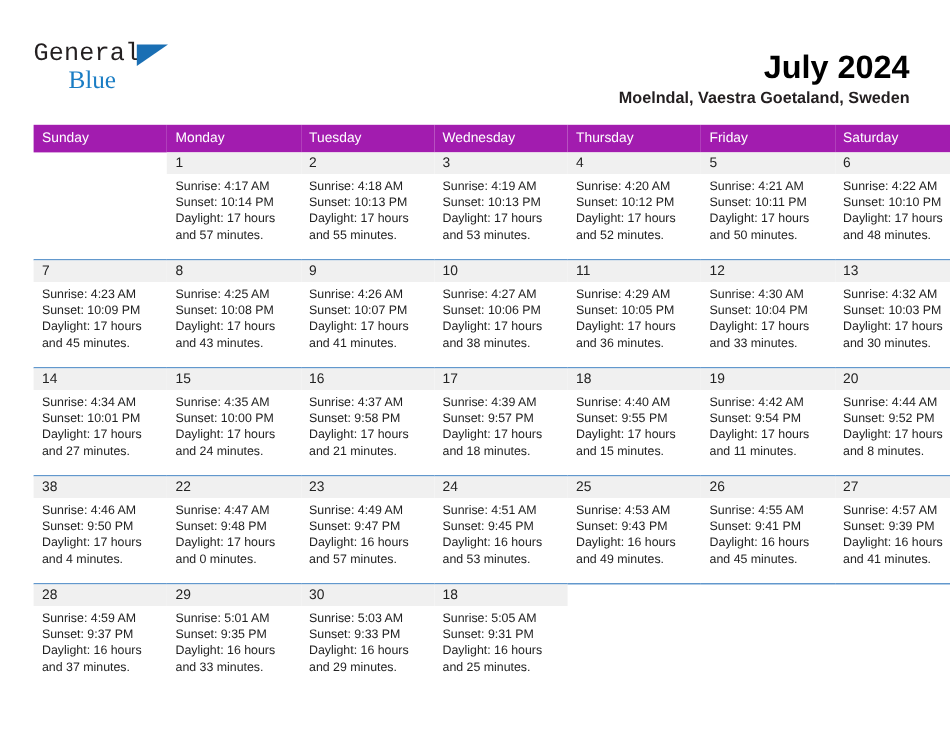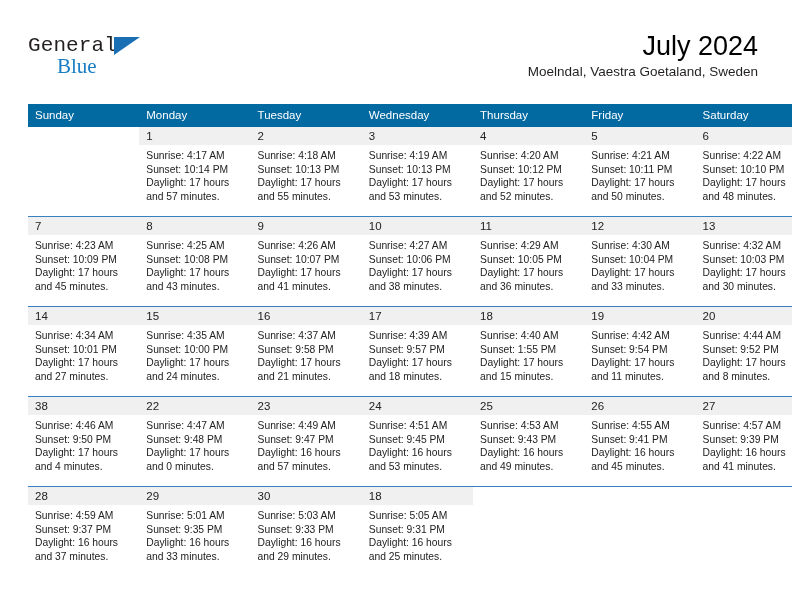--- a/index.html
+++ b/index.html
@@ -60,22 +60,23 @@
     width: 0;
     height: 0;
     border-left: 26px solid #1a6fb4;
     border-bottom: 18px solid transparent;
     border-top: 0 solid transparent;
   }
 
   .title-block {
     position: absolute;
     right: 0;
-    top: 2px;
+    top: 12px;
     text-align: right;
+    font-weight: bold;
   }
   .cal-title {
     font-size: 27px;
     color: #000000;
     line-height: 32px;
     white-space: nowrap;
   }
   .cal-subtitle {
     margin-top: 1px;
     font-size: 13.5px;
@@ -90,21 +91,21 @@
     left: 28px;
     top: 104px;
     width: 730px;
   }
   table.cal {
     border-collapse: collapse;
     table-layout: fixed;
     width: 730px;
   }
   table.cal th {
-    background: #0369a1;
+    background: #a21caf;
     color: #ffffff;
     font-size: 11.5px;
     font-weight: normal;
     text-align: left;
     padding: 5px 0 6px 7px;
     width: 104.28px;
     border: none;
     margin-top: 24px;
   }
   table.cal td {
@@ -373,21 +374,21 @@
                   <div>Daylight: 17 hours</div>
                   <div>and 18 minutes.</div>
                 </div>
               </div>
             </td>
             <td>
               <div class="daycell">
                 <div class="daynum-bar">18</div>
                 <div class="detail">
                   <div>Sunrise: 4:40 AM</div>
-                  <div>Sunset: 1:55 PM</div>
+                  <div>Sunset: 9:55 PM</div>
                   <div>Daylight: 17 hours</div>
                   <div>and 15 minutes.</div>
                 </div>
               </div>
             </td>
             <td>
               <div class="daycell">
                 <div class="daynum-bar">19</div>
                 <div class="detail">
                   <div>Sunrise: 4:42 AM</div>

